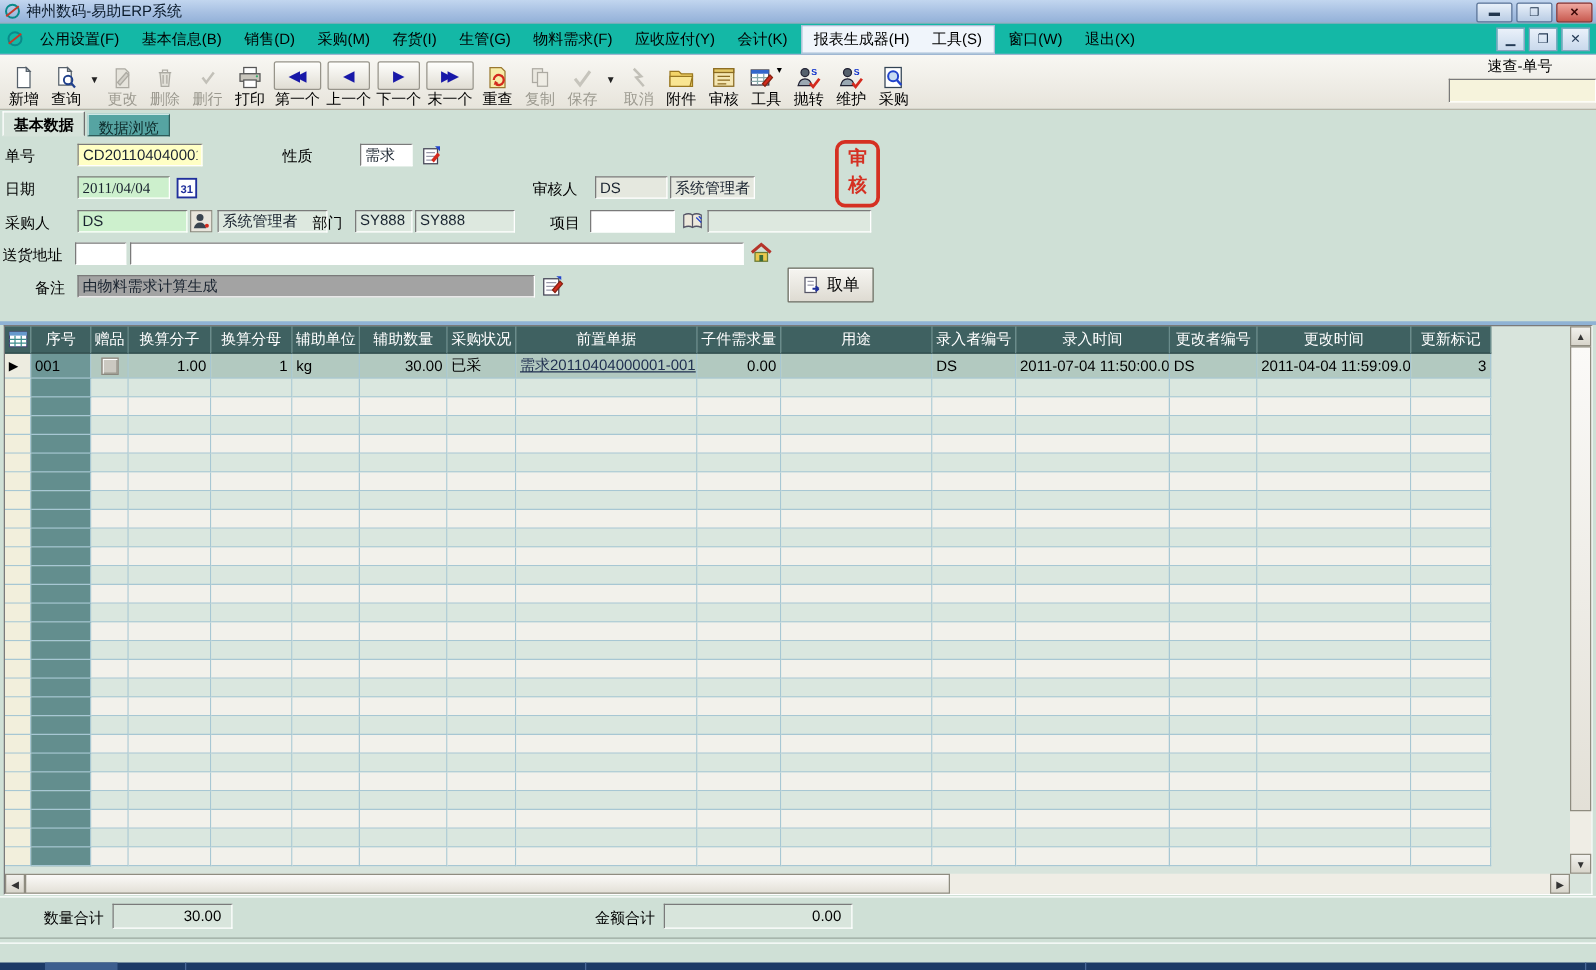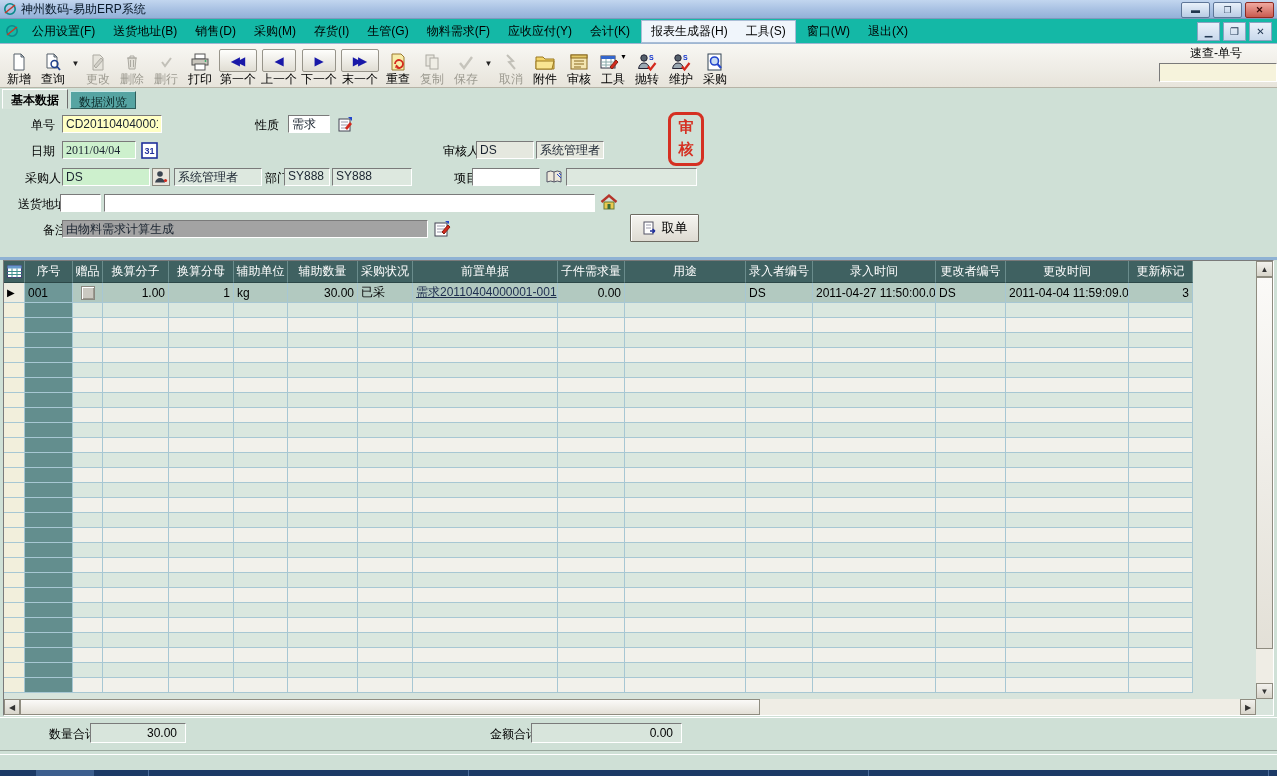--- a/index.html
+++ b/index.html
@@ -42,21 +42,21 @@
   .qsearch .qlbl{display:block;text-align:center;margin-bottom:1px;}
   .qsearch input{width:110px;height:17px;background:#F6F3DC;border:1px solid;
     border-color:#7A7A7A #FFF #FFF #7A7A7A;font:12px "Liberation Sans",sans-serif;padding:0 3px;box-sizing:content-box;}
   
   .tabstrip{position:absolute;left:0;top:89px;height:20px;display:flex;gap:2px;padding-left:2px;}
   .tab{padding:2px 8px 3px;border:1px solid;box-sizing:border-box;}
   .tab.active{background:#D6E3DA;border-color:#FFF #6E6E6E #D6E3DA #FFF;font-weight:bold;}
   .tab.inactive{background:#56A4A2;border-color:#CFE8E6 #2F5C5A #2F5C5A #CFE8E6;color:#0E2B2B;height:18px;margin-top:2px;}
   
   .form{position:absolute;left:0;top:109px;width:1277px;height:148px;}
-  .flbl{position:absolute;text-align:center;white-space:nowrap;margin-left:12px;}
+  .flbl{position:absolute;text-align:left;white-space:nowrap;}
   .inp{position:absolute;height:18px;border:1px solid;border-color:#7A7A7A #FFF #FFF #7A7A7A;
     font:12px "Liberation Sans",sans-serif;padding:0 3px;box-sizing:border-box;color:#1A2430;}
   .ro{background:#E5E8DF;}
   .icbtn{position:absolute;width:18px;height:18px;display:flex;align-items:center;justify-content:center;}
   .stamp{position:absolute;left:668px;top:3px;width:26px;height:46px;border:3px solid #D53022;
     border-radius:8px;color:#D53022;font-weight:bold;font-size:15px;line-height:22px;text-align:center;padding:1px 2px;}
   .btn3d{position:absolute;background:linear-gradient(#F6F5F1,#DEDBD2);border:1px solid #6E6C62;
     border-radius:1px;box-shadow:inset 1px 1px 0 #FFF;display:flex;align-items:center;justify-content:center;gap:4px;font-size:13px;}
   
   .gridline-top{position:absolute;left:0;top:257px;width:1277px;height:3px;background:#8FB2D4;}
@@ -119,21 +119,21 @@
   </div>
 
   <div class="menubar">
     <span style="margin:0 4px 0 5px;display:flex;">
       <svg width="14" height="14" viewBox="0 0 14 14">
           <circle cx="7" cy="7" r="5.2" fill="none" stroke="#0A8A8A" stroke-width="1.6"></circle>
           <path d="M2 11 L12 3" stroke="#C43A2A" stroke-width="1.6"></path>
         </svg>
     </span>
     <span class="mi">公用设置(F)</span>
-    <span class="mi">送货地址(B)</span>
+    <span class="mi">基本信息(B)</span>
     <span class="mi">销售(D)</span>
     <span class="mi">采购(M)</span>
     <span class="mi">存货(I)</span>
     <span class="mi">生管(G)</span>
     <span class="mi">物料需求(F)</span>
     <span class="mi">应收应付(Y)</span>
     <span class="mi">会计(K)</span>
     <span class="menu-hl">
       <span class="mi">报表生成器(H)</span>
       <span class="mi">工具(S)</span>
@@ -470,21 +470,21 @@
           <div class="gc r" style="width: 65px;">1</div>
           <div class="gc" style="width: 54px;">kg</div>
           <div class="gc r" style="width: 70px;">30.00</div>
           <div class="gc" style="width: 55px;">已采</div>
           <div class="gc" style="width: 145px;">
             <span class="link">需求20110404000001-001</span>
           </div>
           <div class="gc r" style="width: 67px;">0.00</div>
           <div class="gc" style="width: 121px;"></div>
           <div class="gc" style="width: 67px;">DS</div>
-          <div class="gc" style="width: 123px;">2011-04-27 11:50:00.0</div>
+          <div class="gc" style="width: 123px;">2011-07-04 11:50:00.0</div>
           <div class="gc" style="width: 70px;">DS</div>
           <div class="gc" style="width: 123px;">2011-04-04 11:59:09.0</div>
           <div class="gc r" style="width: 64px;">3</div>
         </div>
         <div class="grow e1">
           <div class="gc indc"></div>
           <div class="gc seqc" style="width: 48px;"></div>
           <div class="gc c" style="width: 30px;"></div>
           <div class="gc r" style="width: 66px;"></div>
           <div class="gc r" style="width: 65px;"></div>

